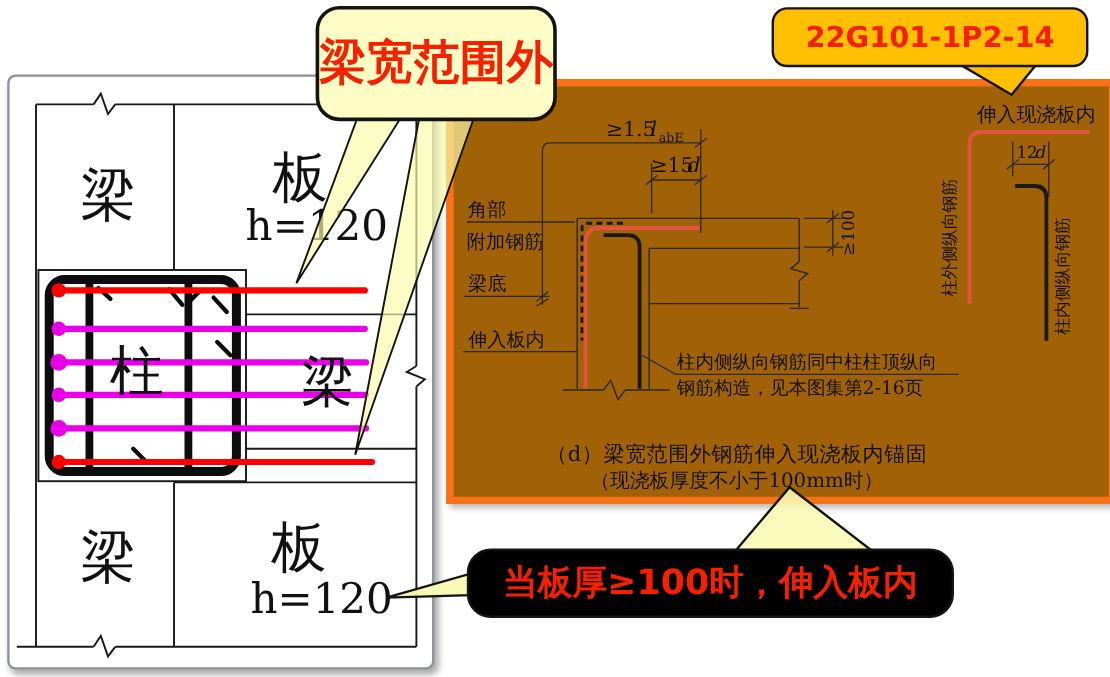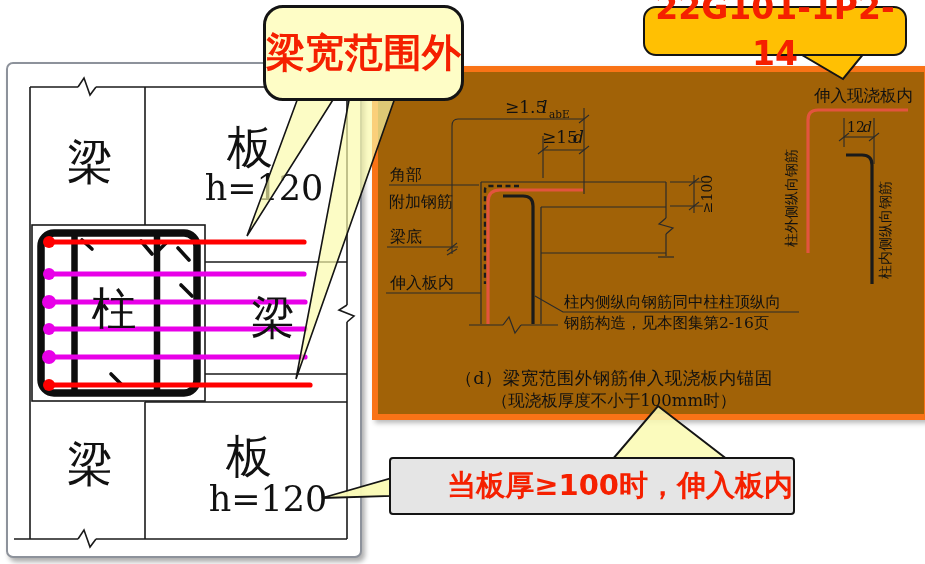--- a/index.html
+++ b/index.html
@@ -10,23 +10,23 @@
               z-index:1;}
   .panel-right{position:absolute;left:372px;top:66px;width:546px;height:342px;background:#a16207;
                border:6px solid #f97316;box-shadow:3px 3px 5px rgba(0,0,0,0.28);z-index:1;text-decoration:underline;}
   .panel-left svg,.panel-right svg{display:block;width:100%;height:100%;}
   .overlay{position:absolute;left:0;top:0;width:925px;height:564px;z-index:2;pointer-events:none;}
   .bubble{position:absolute;z-index:3;display:flex;flex-direction:column;align-items:center;
           justify-content:center;text-align:center;color:#f52000;font-weight:600;}
   .bubble-top{left:263px;top:5px;width:195px;height:90px;background:#fefdc6;
               border:3px solid #141414;border-radius:20px;font-size:39px;line-height:38px;}
   .bubble-ref{left:643px;top:6px;width:260px;height:46px;background:#ffc003;
-              border:2px solid #141414;border-radius:13px;font-size:33px;line-height:46px;}
-  .bubble-bottom{left:389px;top:457px;width:402px;height:54px;background:#e5e5e5;
-                 border:2.5px solid #141414;border-radius:4px;font-size:29px;align-items:flex-end;}
+              border:2px solid #141414;border-radius:13px;font-size:24px;line-height:46px;}
+  .bubble-bottom{left:389px;top:457px;width:402px;height:54px;background:#000000;
+                 border:2.5px solid #141414;border-radius:20px;font-size:29px;}
   
   .cad{font-family:"DejaVu Serif",serif;fill:#111111;}
   .cad-it{font-family:"DejaVu Serif",serif;font-style:italic;fill:#111111;}
   .gray-h{fill:#111111;}
   text{user-select:none;}
 </style>
 </head>
 <body>
 
 <div class="stage">

